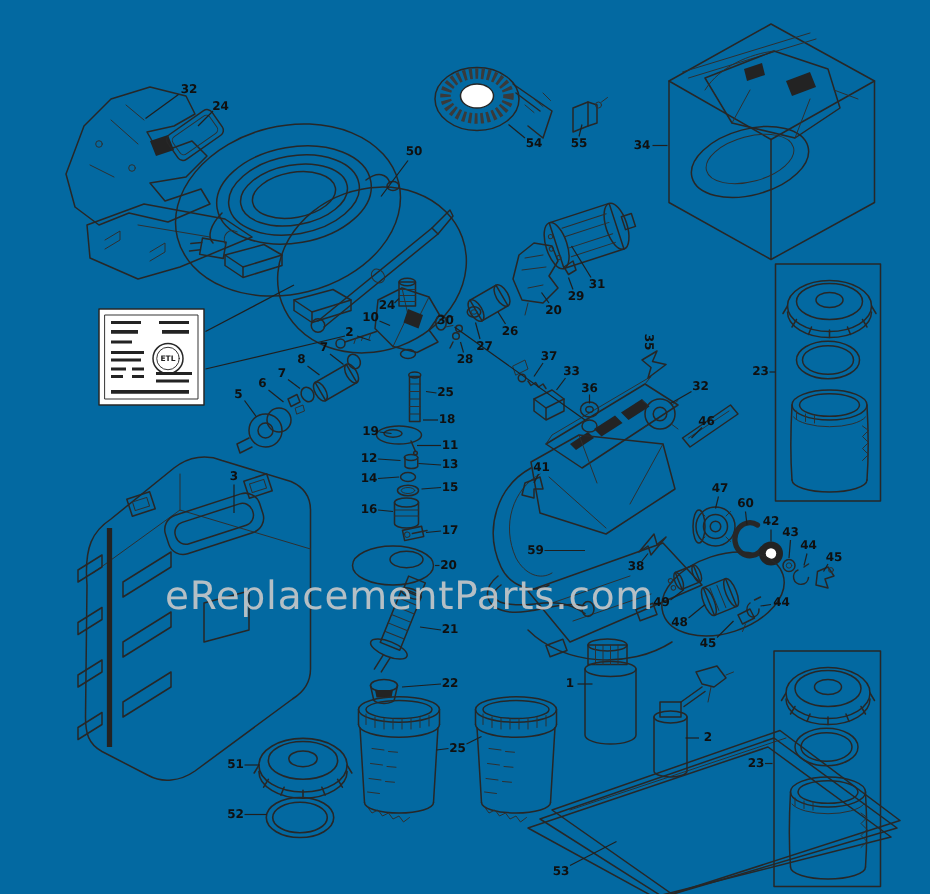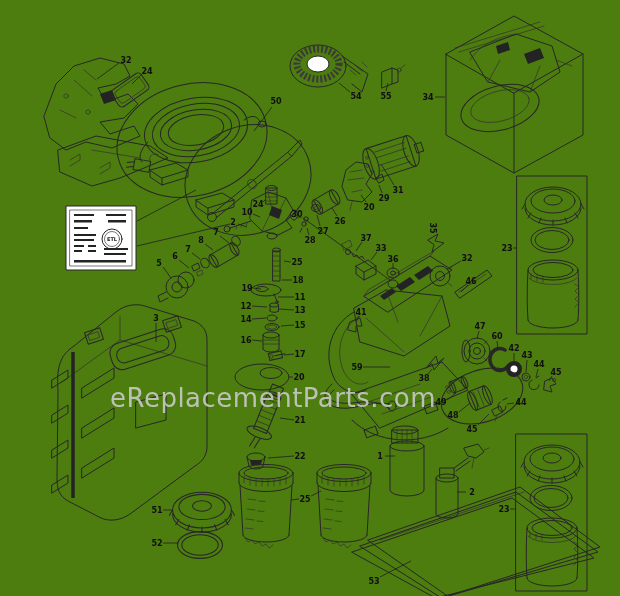--- a/index.html
+++ b/index.html
@@ -1,16 +1,16 @@
 <!DOCTYPE html>
 <html><head>
 <meta charset="utf-8">
 <style>
   html,body{margin:0;padding:0;background:#ffffff;}
-  .stage{position:relative;width:620px;height:596px;background:#4d7c0f;overflow:hidden;
+  .stage{position:relative;width:620px;height:596px;background:#0369a1;overflow:hidden;
          font-family:"DejaVu Sans",sans-serif;}
   svg{position:absolute;left:0;top:0;}
   .ln{fill:none;stroke:#272727;stroke-width:1;stroke-linejoin:round;stroke-linecap:round;}
   .lt{fill:none;stroke:#2e2e2e;stroke-width:.65;stroke-linejoin:round;stroke-linecap:round;}
   .wh{fill:#ffffff;stroke:#272727;stroke-width:1;stroke-linejoin:round;}
   .dk{fill:#232323;stroke:none;}
   .leader{stroke:#1f1f1f;stroke-width:.8;}
   .plabel{font-family:"DejaVu Sans",sans-serif;font-size:8px;font-weight:700;fill:#101010;
           text-anchor:middle;dominant-baseline:middle;}
   .etl{font-family:"DejaVu Sans",sans-serif;font-size:5px;font-weight:700;fill:#222;

